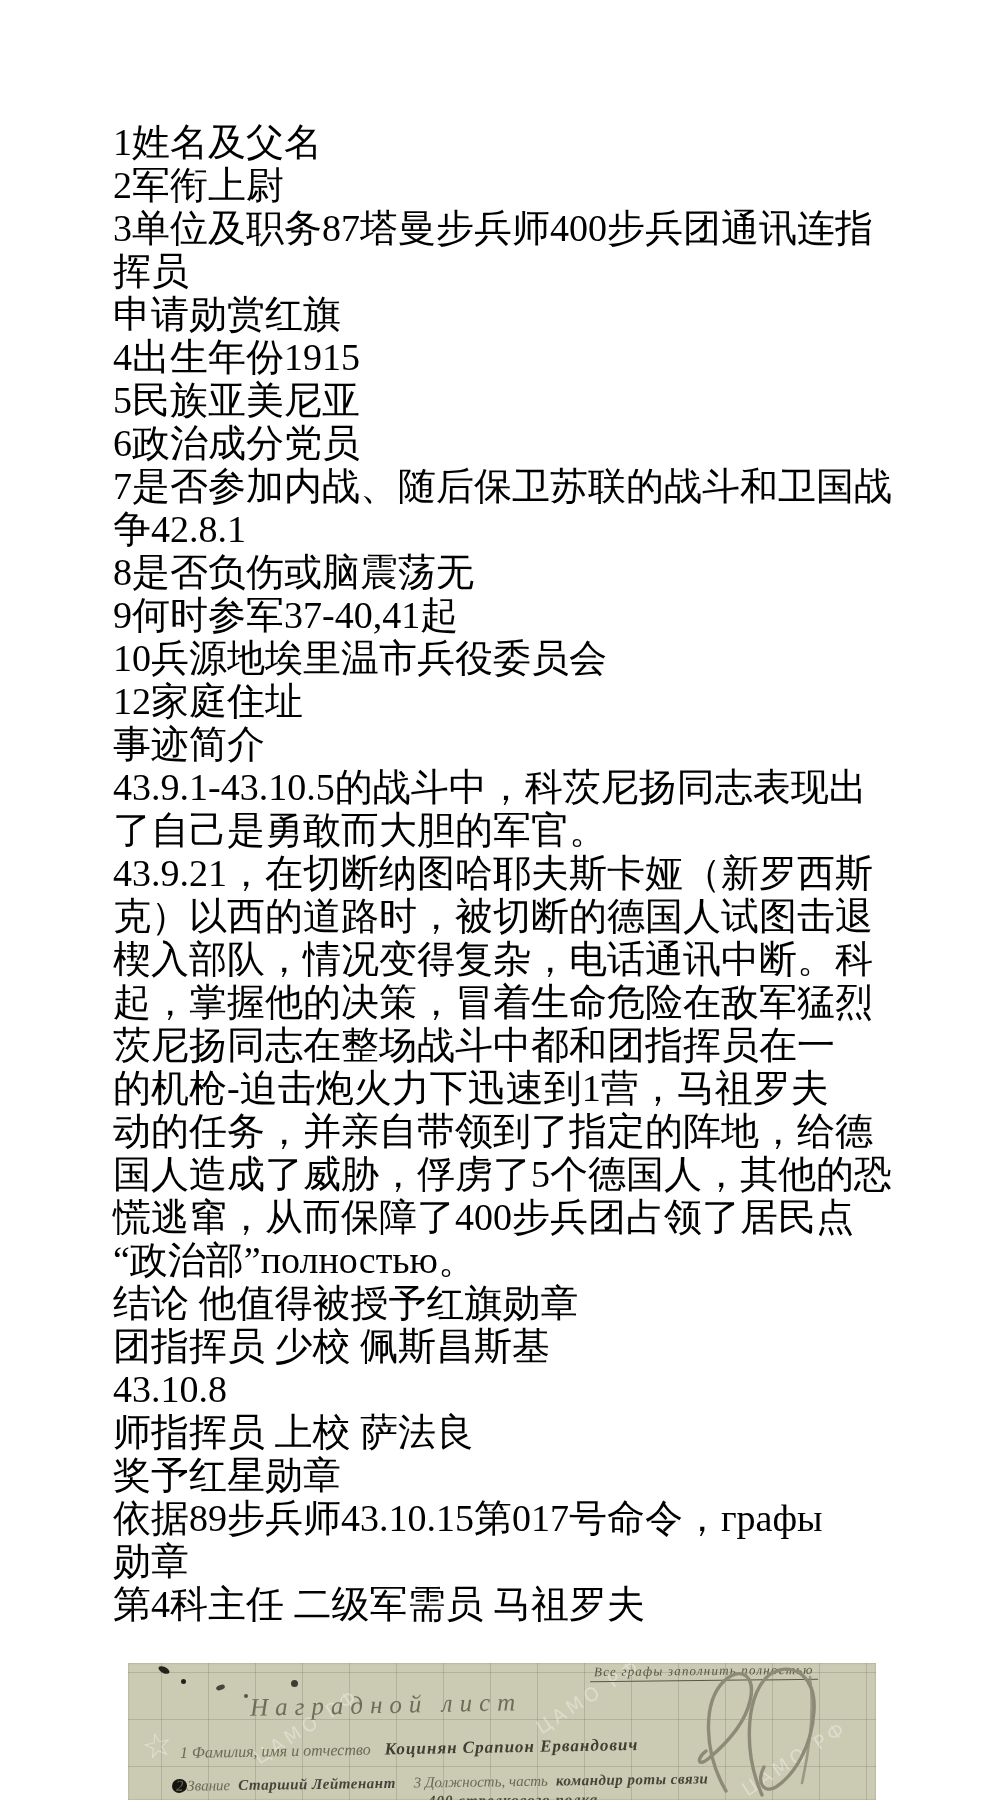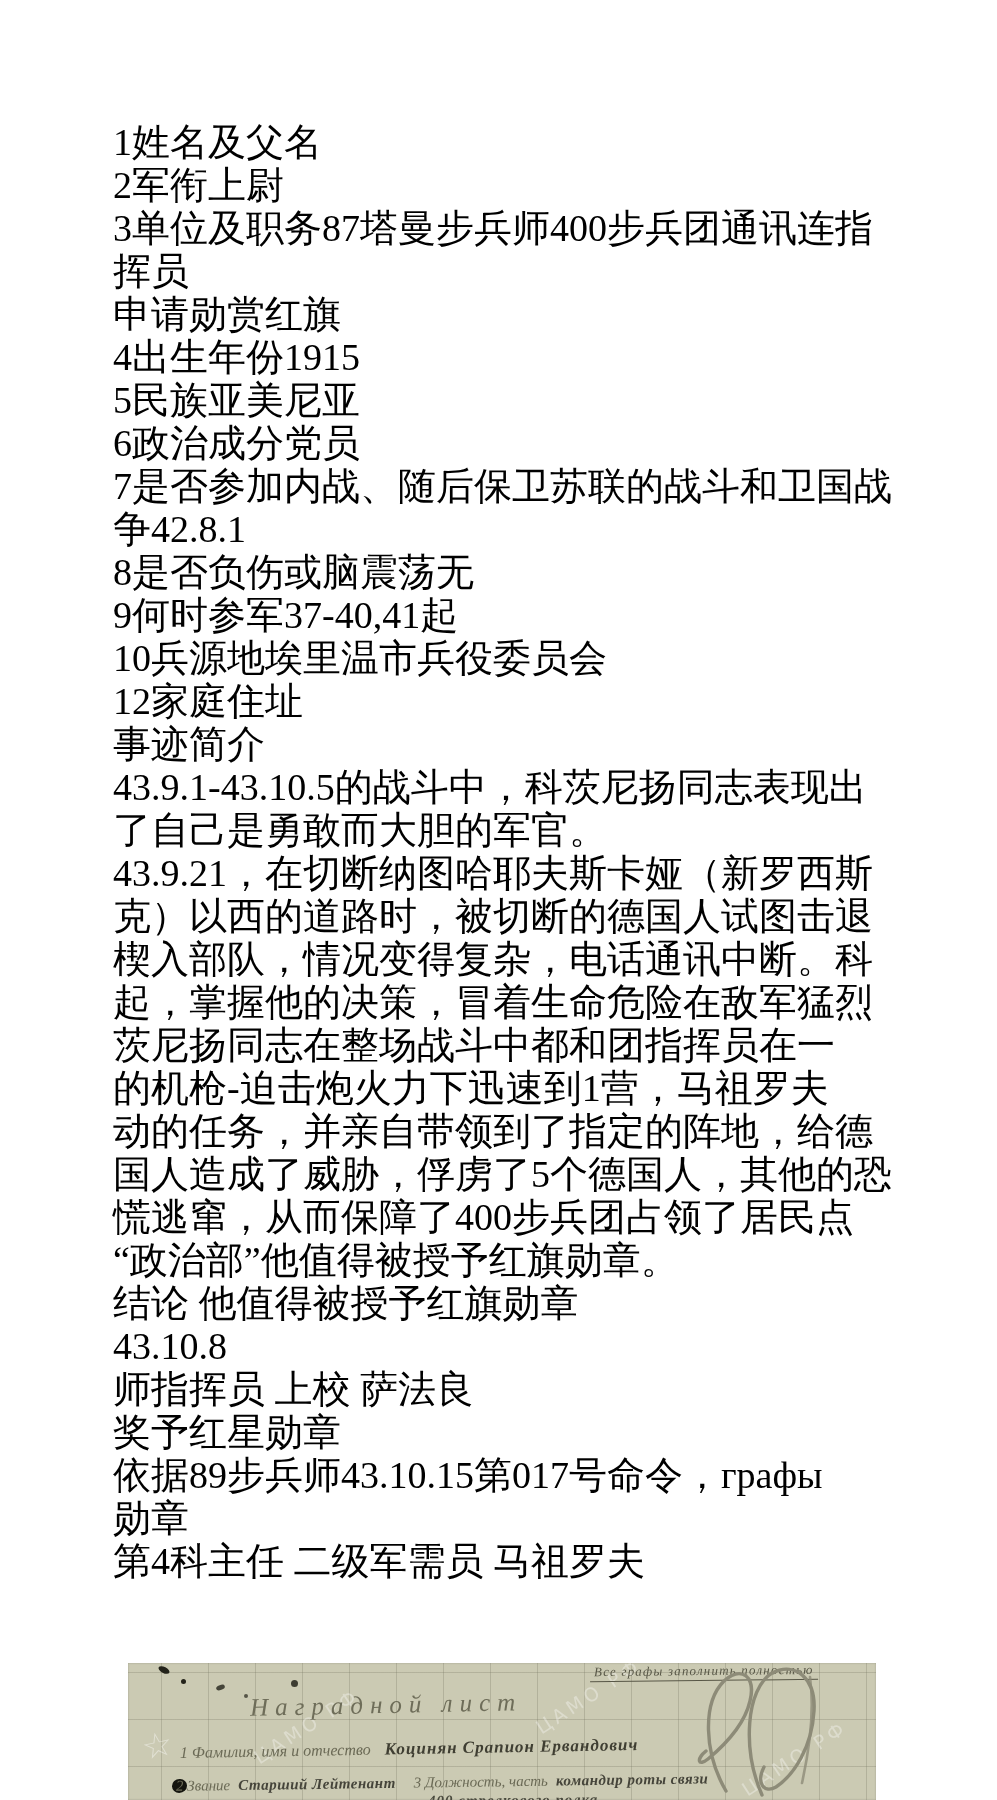--- a/index.html
+++ b/index.html
@@ -143,22 +143,23 @@
     <div class="line">了自己是勇敢而大胆的军官。</div>
     <div class="line">43.9.21，在切断纳图哈耶夫斯卡娅（新罗西斯</div>
     <div class="line">克）以西的道路时，被切断的德国人试图击退</div>
     <div class="line">楔入部队，情况变得复杂，电话通讯中断。科</div>
     <div class="line">起，掌握他的决策，冒着生命危险在敌军猛烈</div>
     <div class="line">茨尼扬同志在整场战斗中都和团指挥员在一</div>
     <div class="line">的机枪-迫击炮火力下迅速到1营，马祖罗夫</div>
     <div class="line">动的任务，并亲自带领到了指定的阵地，给德</div>
     <div class="line">国人造成了威胁，俘虏了5个德国人，其他的恐</div>
     <div class="line">慌逃窜，从而保障了400步兵团占领了居民点</div>
-    <div class="line">“政治部”他值得被授予红旗勋章。</div>
+    <div class="line">“政治部”полностью。</div>
     <div class="line">结论 他值得被授予红旗勋章</div>
+    <div class="line">团指挥员 少校 佩斯昌斯基</div>
     <div class="line">43.10.8</div>
     <div class="line">师指挥员 上校 萨法良</div>
     <div class="line">奖予红星勋章</div>
     <div class="line">依据89步兵师43.10.15第017号命令，графы</div>
     <div class="line">勋章</div>
     <div class="line">第4科主任 二级军需员 马祖罗夫</div>
   </div>
 
 <div class="scan">
   <div class="scan-grid"></div>

